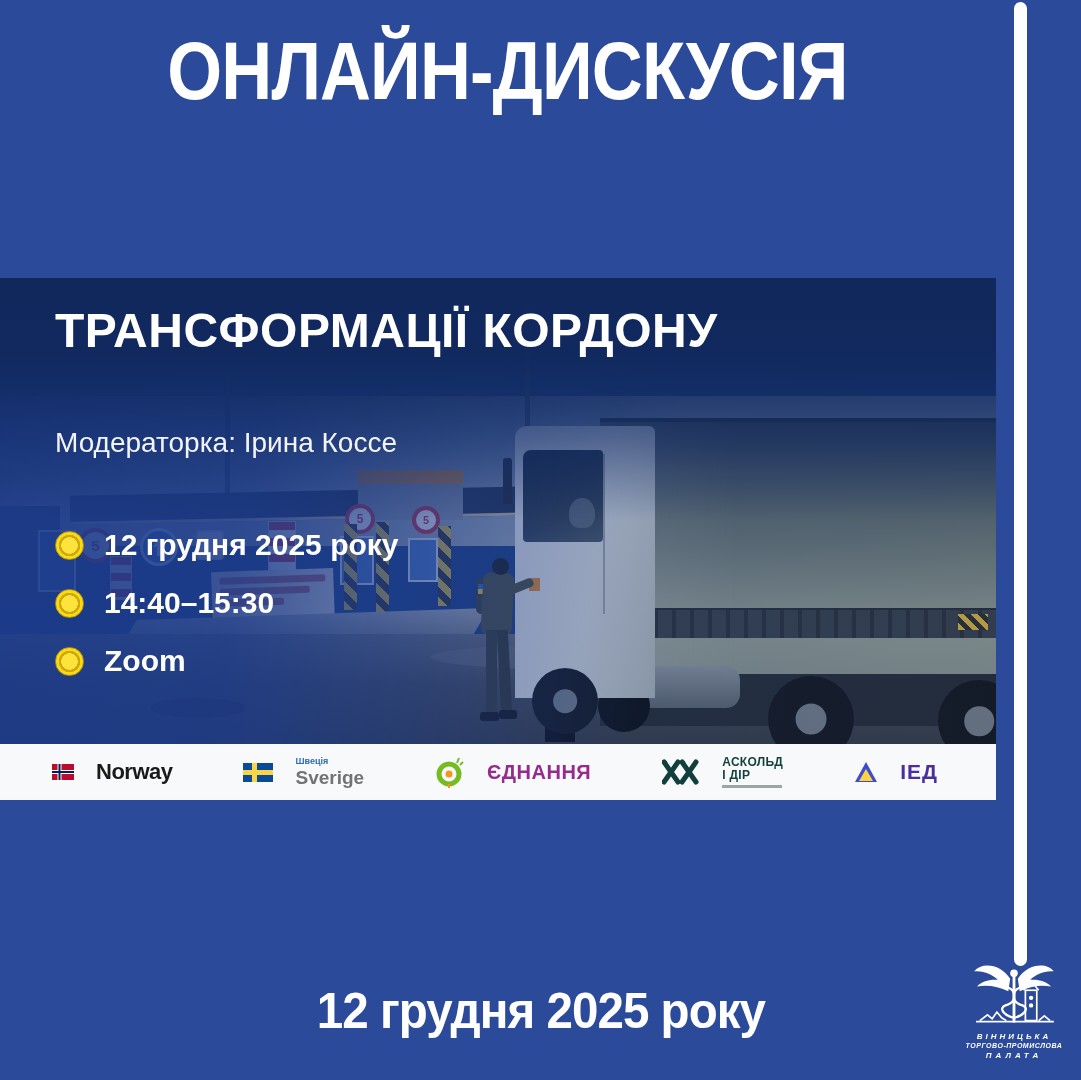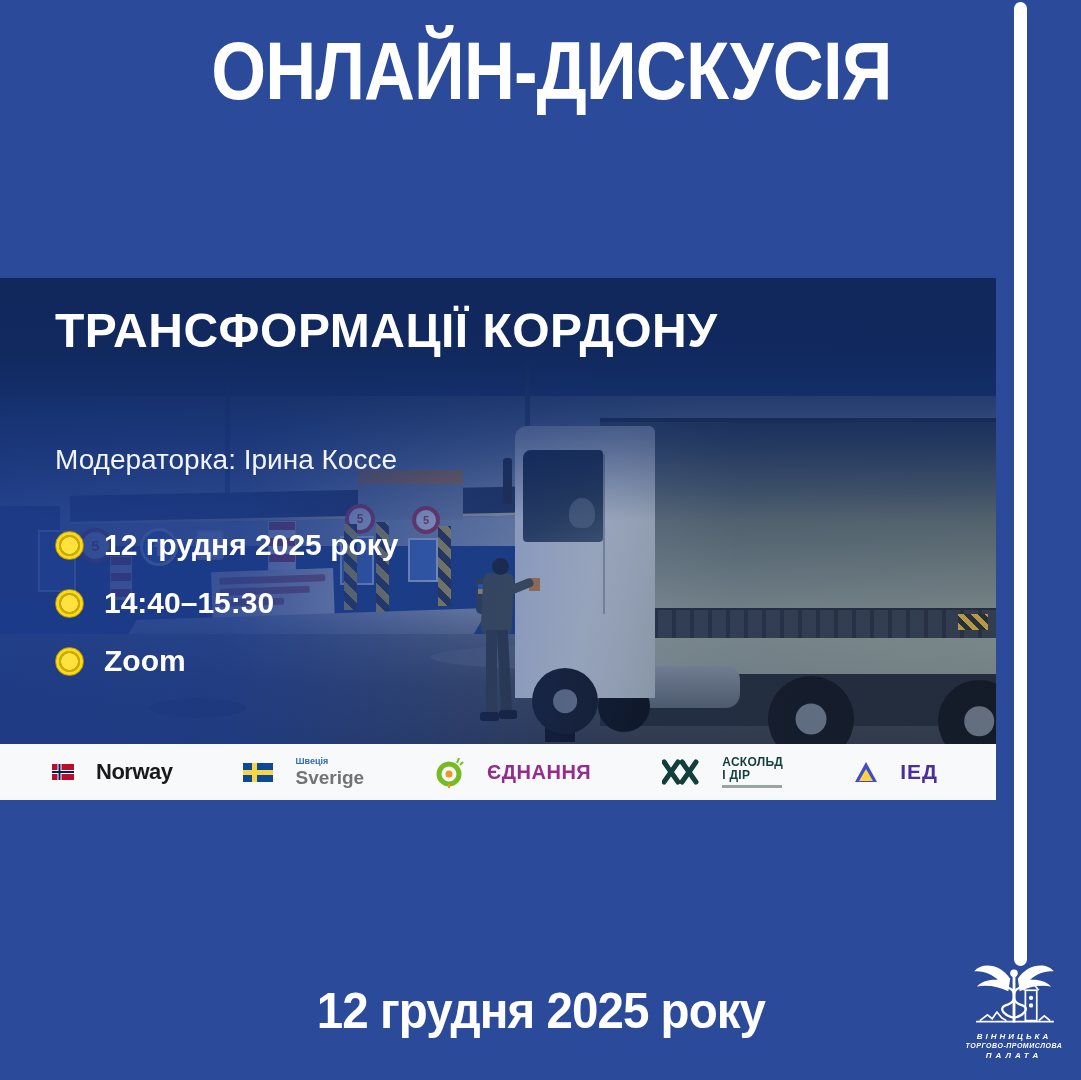--- a/index.html
+++ b/index.html
@@ -1,21 +1,21 @@
 <!DOCTYPE html>
 <html><head>
 <meta charset="utf-8">
 <style>
   html,body{margin:0;padding:0;background:#20377a;}
   .poster{position:relative;width:1081px;height:1080px;background:#2b4a99;overflow:hidden;
           font-family:"Liberation Sans","DejaVu Sans",sans-serif;}
 
   
   .header-title{position:absolute;top:24px;left:0;width:1014px;text-align:center;
-    color:#ffffff;font-size:82px;font-weight:700;letter-spacing:-1px;white-space:nowrap;padding-left:44px;}
+    color:#ffffff;font-size:82px;font-weight:700;letter-spacing:-1px;white-space:nowrap;}
   .header-title span{display:inline-block;transform:scaleX(.86);}
 
   
   .banner{position:absolute;left:0;top:278px;width:996px;height:522px;}
   .photo{position:absolute;left:0;top:0;width:996px;height:466px;overflow:hidden;background:#1c4080;}
 
   .sky{position:absolute;left:0;top:118px;width:996px;height:150px;
        background:linear-gradient(180deg,#6e82a0 0%,#8d9cae 60%,#9aa7b5 100%);}
   .pole{position:absolute;width:5px;background:#3d4f6e;}
   .pole-1{left:225px;top:58px;height:165px;}
@@ -109,21 +109,21 @@
 
   
   .overlay-left{position:absolute;inset:0;z-index:3;
     background:linear-gradient(97deg,rgba(27,58,138,.93) 0%,rgba(27,58,138,.85) 26%,rgba(27,58,138,.55) 46%,rgba(22,50,118,.24) 66%,rgba(18,42,100,.18) 100%);}
   .overlay-top{position:absolute;inset:0;z-index:3;
     background:linear-gradient(180deg,#10285c 0%,rgba(16,40,92,.95) 16%,rgba(18,45,104,.55) 34%,rgba(18,45,104,0) 52%);}
 
   
   .banner-title{position:absolute;left:55px;top:24px;z-index:5;color:#fff;
     font-size:48px;line-height:57px;font-weight:700;letter-spacing:.5px;}
-  .moderator{position:absolute;left:55px;top:166px;z-index:5;color:#f2f4f8;font-size:28px;font-weight:500;}
+  .moderator{position:absolute;left:55px;top:149px;z-index:5;color:#f2f4f8;font-size:28px;font-weight:500;}
   .bullets{position:absolute;left:55px;top:238px;z-index:5;}
   .bullet-row{display:flex;align-items:center;height:58px;gap:20px;}
   .bullet-dot{width:27px;height:27px;border-radius:50%;flex:0 0 27px;
     background:radial-gradient(circle,#ffe23c 0 8px,#c9ab10 8.5px 10.5px,#ffd913 11px);
     border:1px solid #b59a0c;}
   .bullet-label{color:#fff;font-size:30px;font-weight:700;}
 
   
   .partners{position:absolute;left:0;top:466px;width:996px;height:56px;background:#f8f9fa;
     display:flex;align-items:center;justify-content:space-between;padding:0 58px 0 52px;box-sizing:border-box;}

